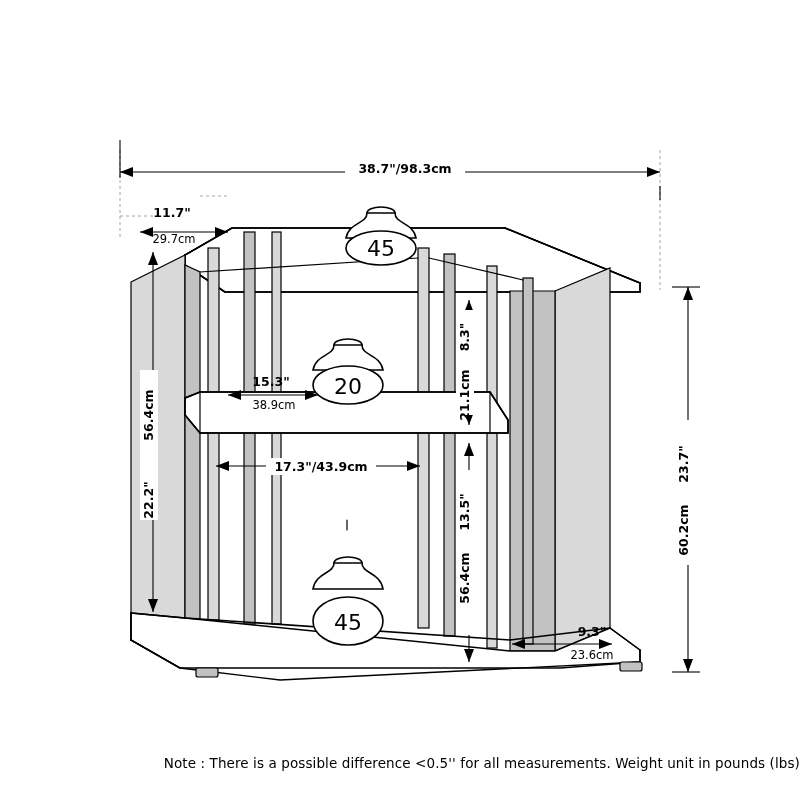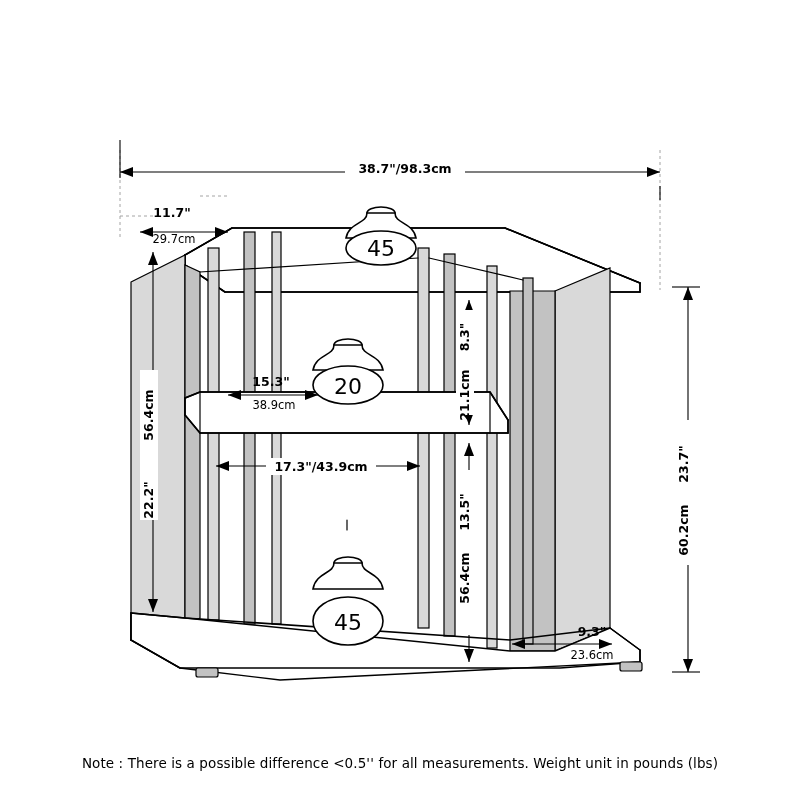--- a/index.html
+++ b/index.html
@@ -25,21 +25,21 @@
     left: 0;
     top: 0;
     width: 800px;
     height: 800px;
   }
   .note {
     position: absolute;
     left: 0;
     top: 755px;
     width: 800px;
-    text-align: center;
+    text-align: right;
     font-size: 13.5px;
     font-family: "DejaVu Sans", sans-serif;
     color: #000;
     letter-spacing: 0.1px;
   }
   .dimlabel {
     font-family: "DejaVu Sans", sans-serif;
     font-weight: bold;
     font-size: 12.5px;
     fill: #000;

